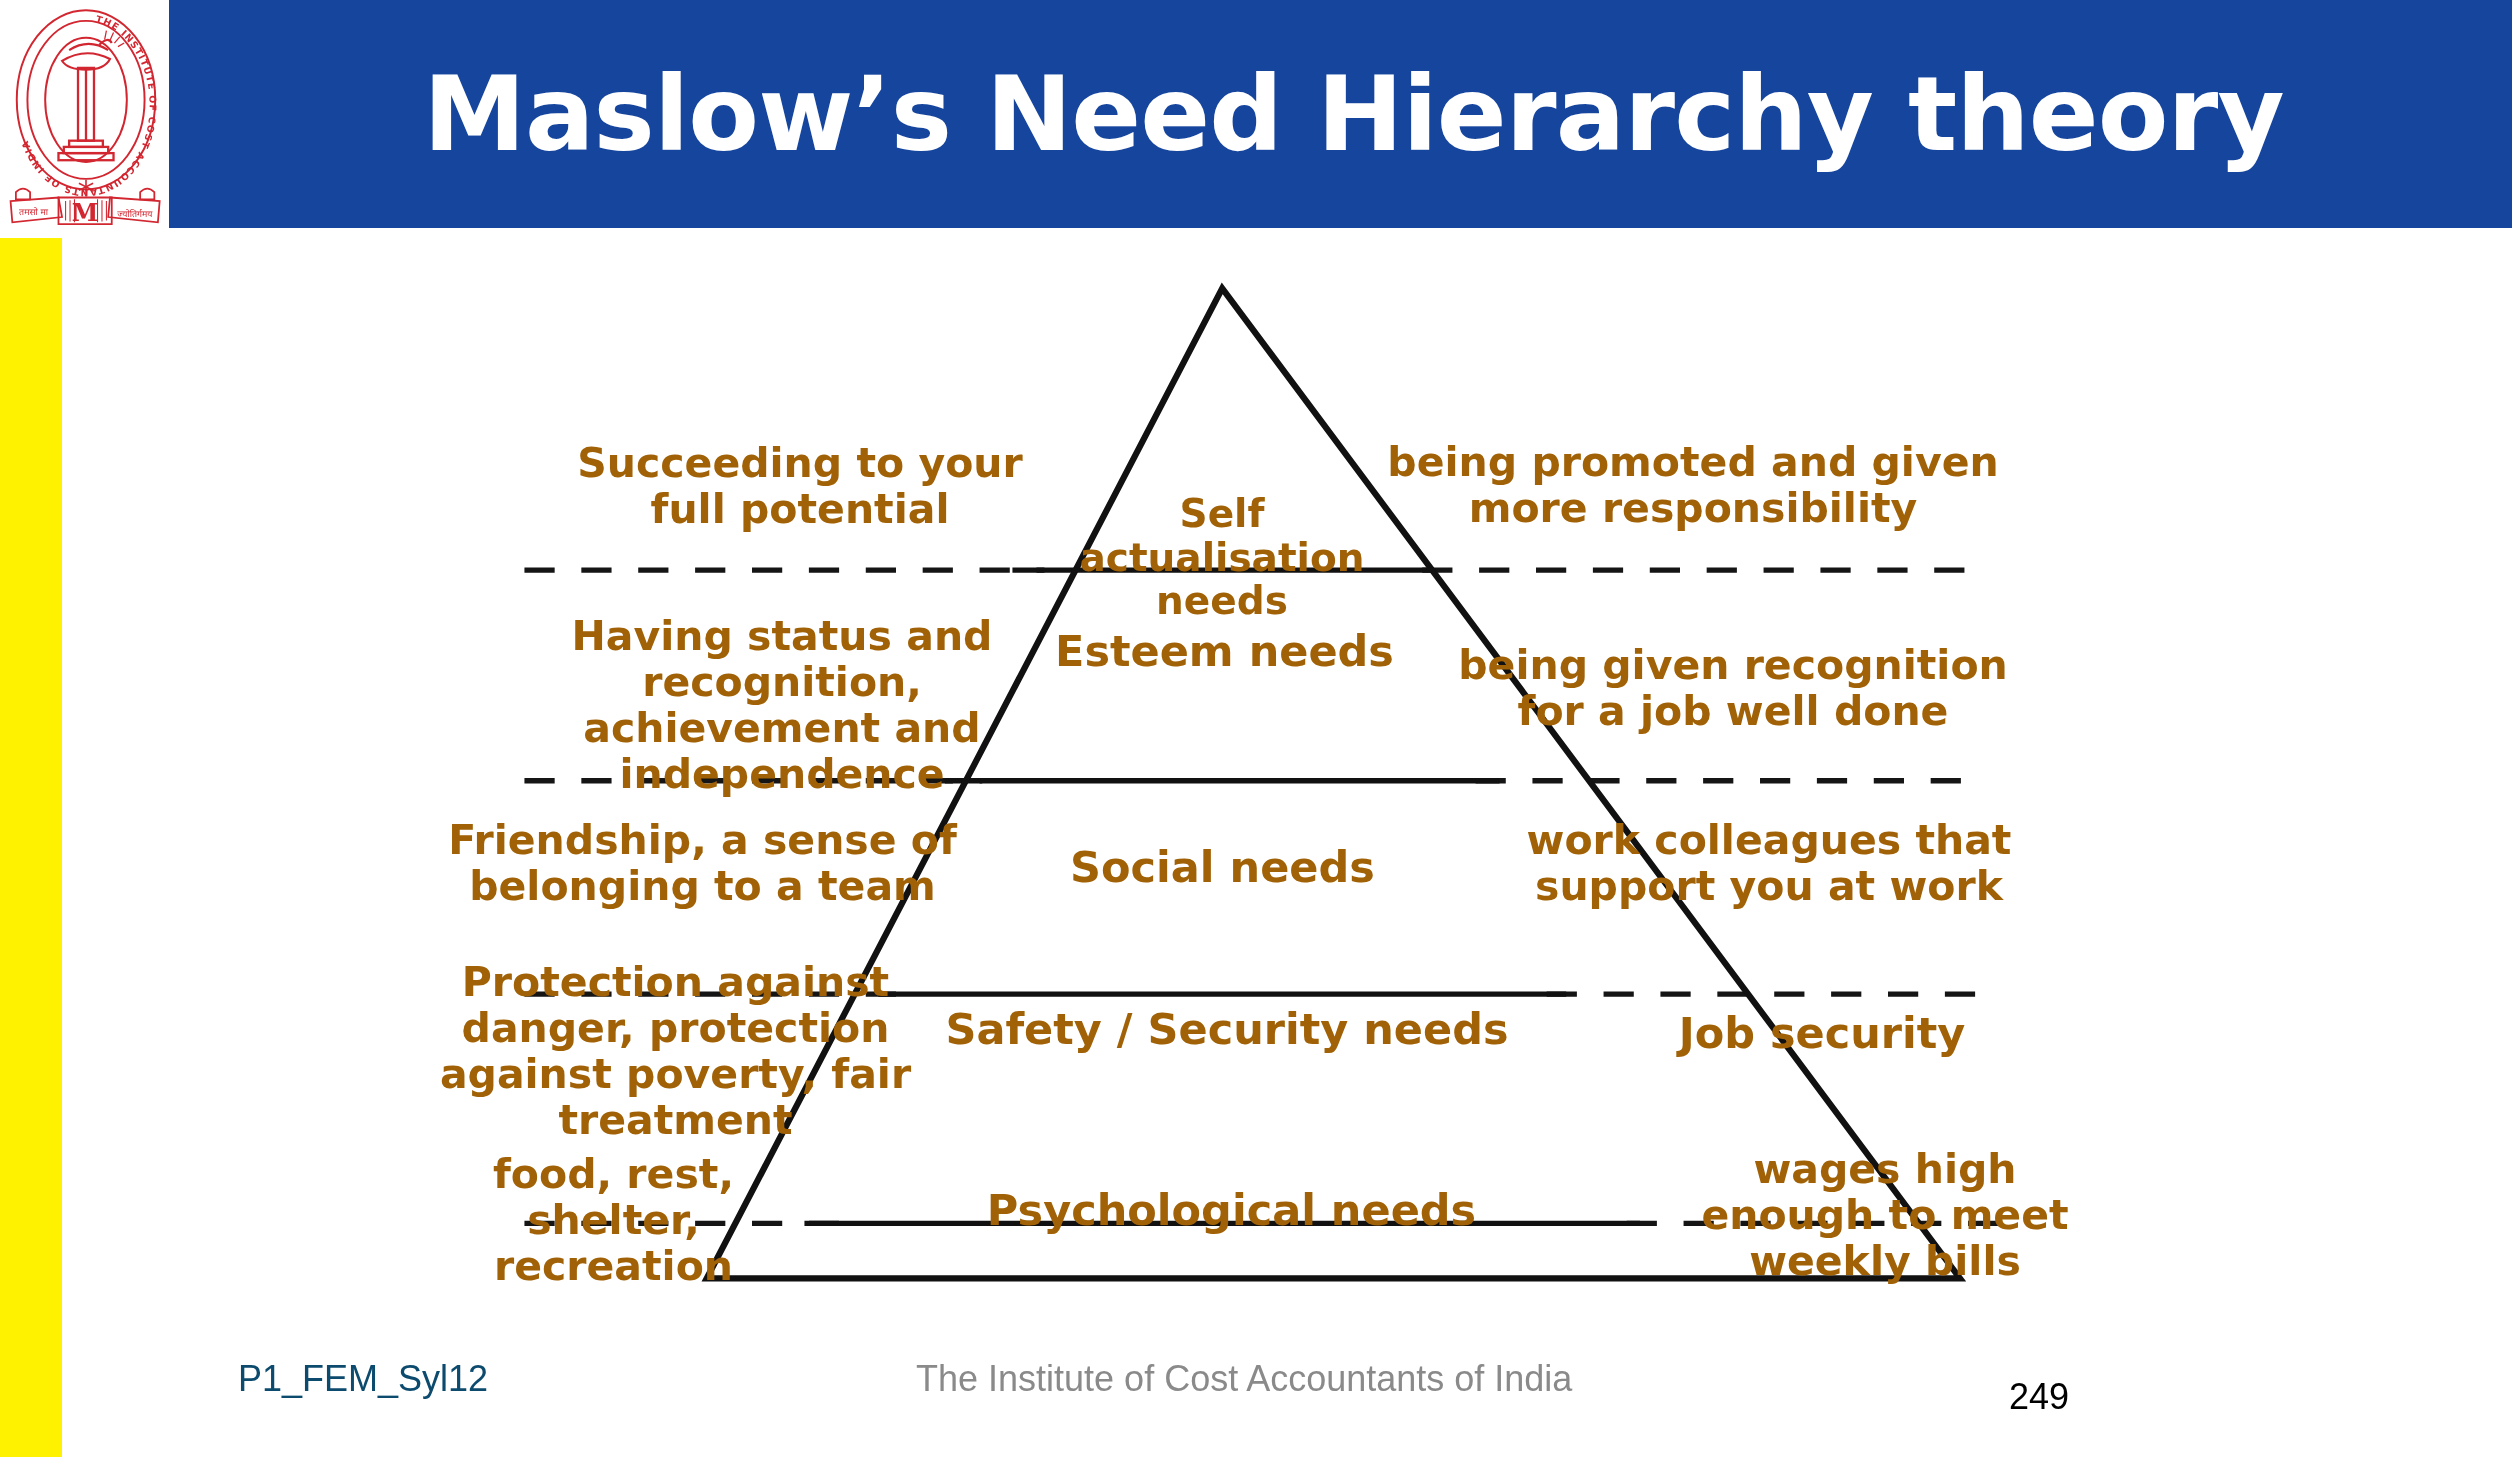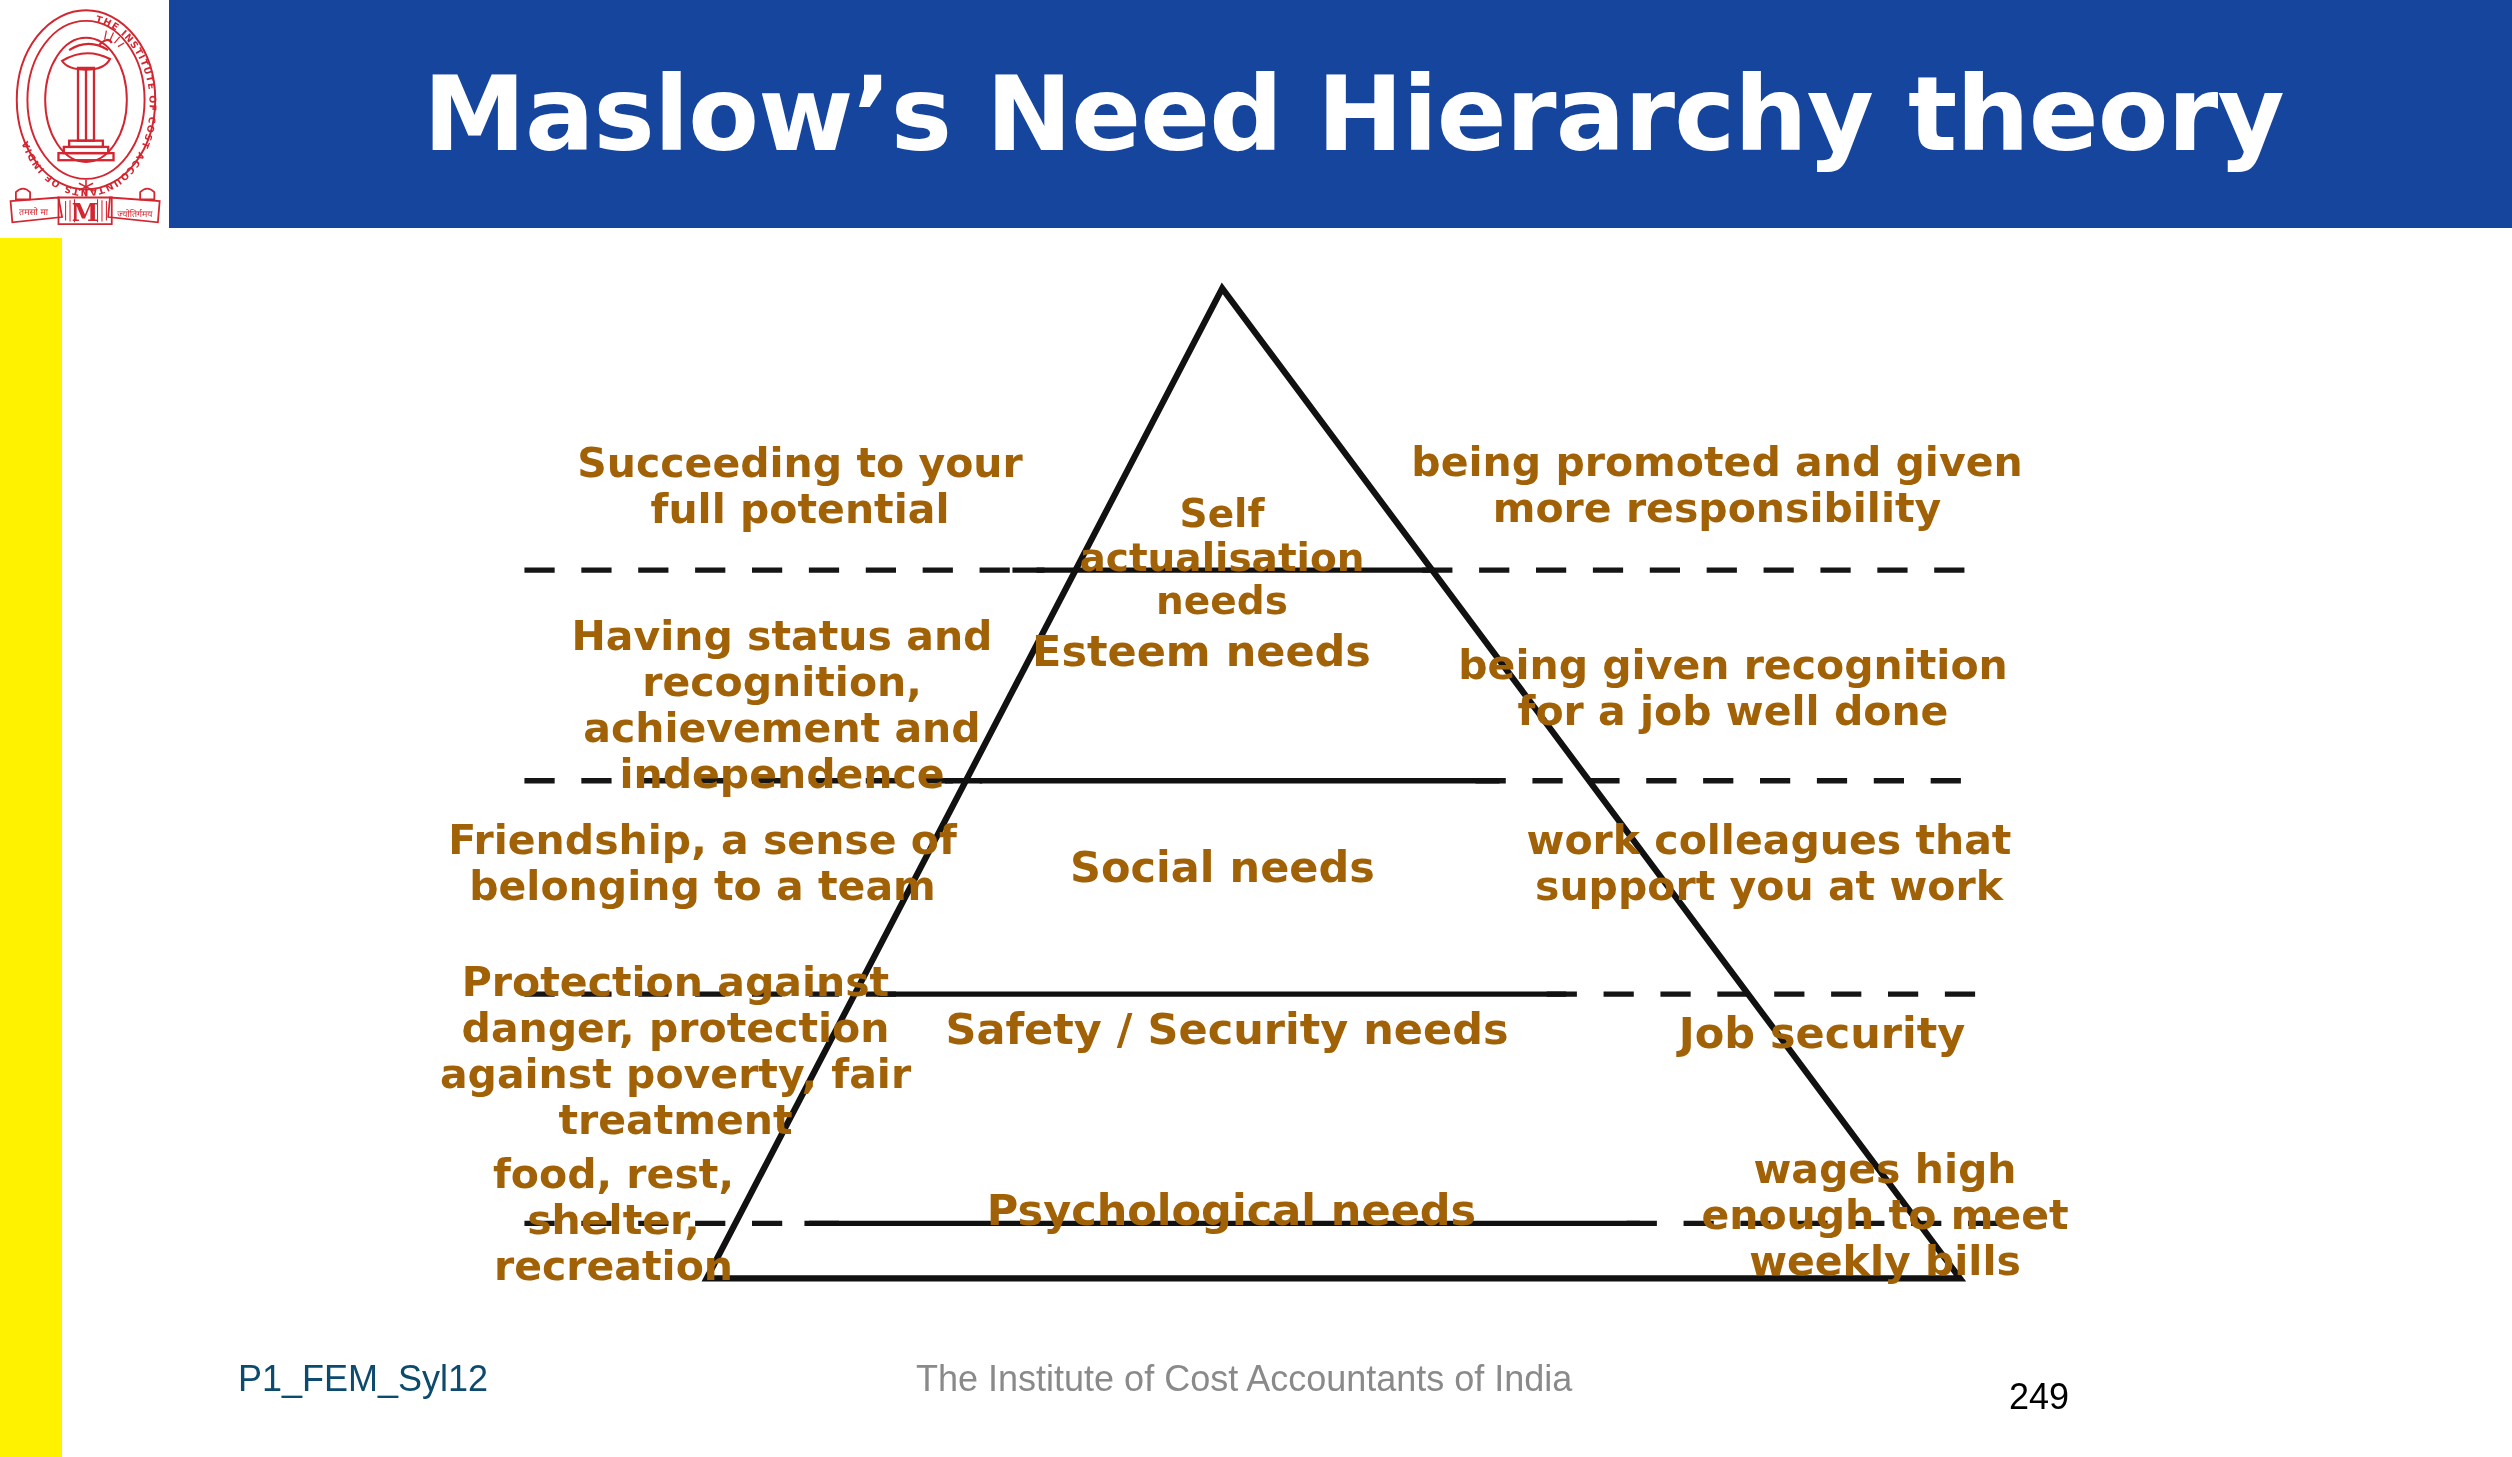--- a/index.html
+++ b/index.html
@@ -219,21 +219,21 @@
         <line x1="988" y1="862" x2="1762" y2="862"></line>
         <line x1="905" y1="1120" x2="1845" y2="1120"></line>
       </g>
     </svg>
   </div>
 
   <div class="lbl inner" style="left:1022px; top:492px; width:400px; font-size:39px;">Self
 actualisation
 needs</div>
 
-  <div class="lbl inner" style="left:966px; top:627px; width:471px; font-size:43px;">Esteem needs</div>
+  <div class="lbl inner" style="left:989px; top:627px; width:471px; font-size:43px;">Esteem needs</div>
 
   <div class="lbl inner" style="left:987px; top:843px; width:471px; font-size:43px;">Social needs</div>
 
   <div class="lbl inner" style="left:916px; top:1005px; width:622px; font-size:43px;">Safety / Security needs</div>
 
   <div class="lbl inner" style="left:947px; top:1186px; width:569px; font-size:43px;">Psychological needs</div>
 
   <div class="lbl left" style="left:551px; top:441px; width:498px; font-size:41px;">Succeeding to your
 full potential</div>
 
@@ -247,21 +247,21 @@
 
   <div class="lbl left" style="left:400px; top:960px; width:551px; font-size:41px;">Protection against
 danger, protection
 against poverty, fair
 treatment</div>
 
   <div class="lbl left" style="left:427px; top:1152px; width:373px; font-size:41px;">food, rest,
 shelter,
 recreation</div>
 
-  <div class="lbl right" style="left:1382px; top:440px; width:622px; font-size:41px;margin-left:24px;">being promoted and given
+  <div class="lbl right" style="left:1382px; top:440px; width:622px; font-size:41px;">being promoted and given
 more responsibility</div>
 
   <div class="lbl right" style="left:1422px; top:643px; width:622px; font-size:41px;">being given recognition
 for a job well done</div>
 
   <div class="lbl right" style="left:1511px; top:818px; width:516px; font-size:41px;">work colleagues that
 support you at work</div>
 
   <div class="lbl right" style="left:1591px; top:1009px; width:462px; font-size:43px;">Job security</div>
 

